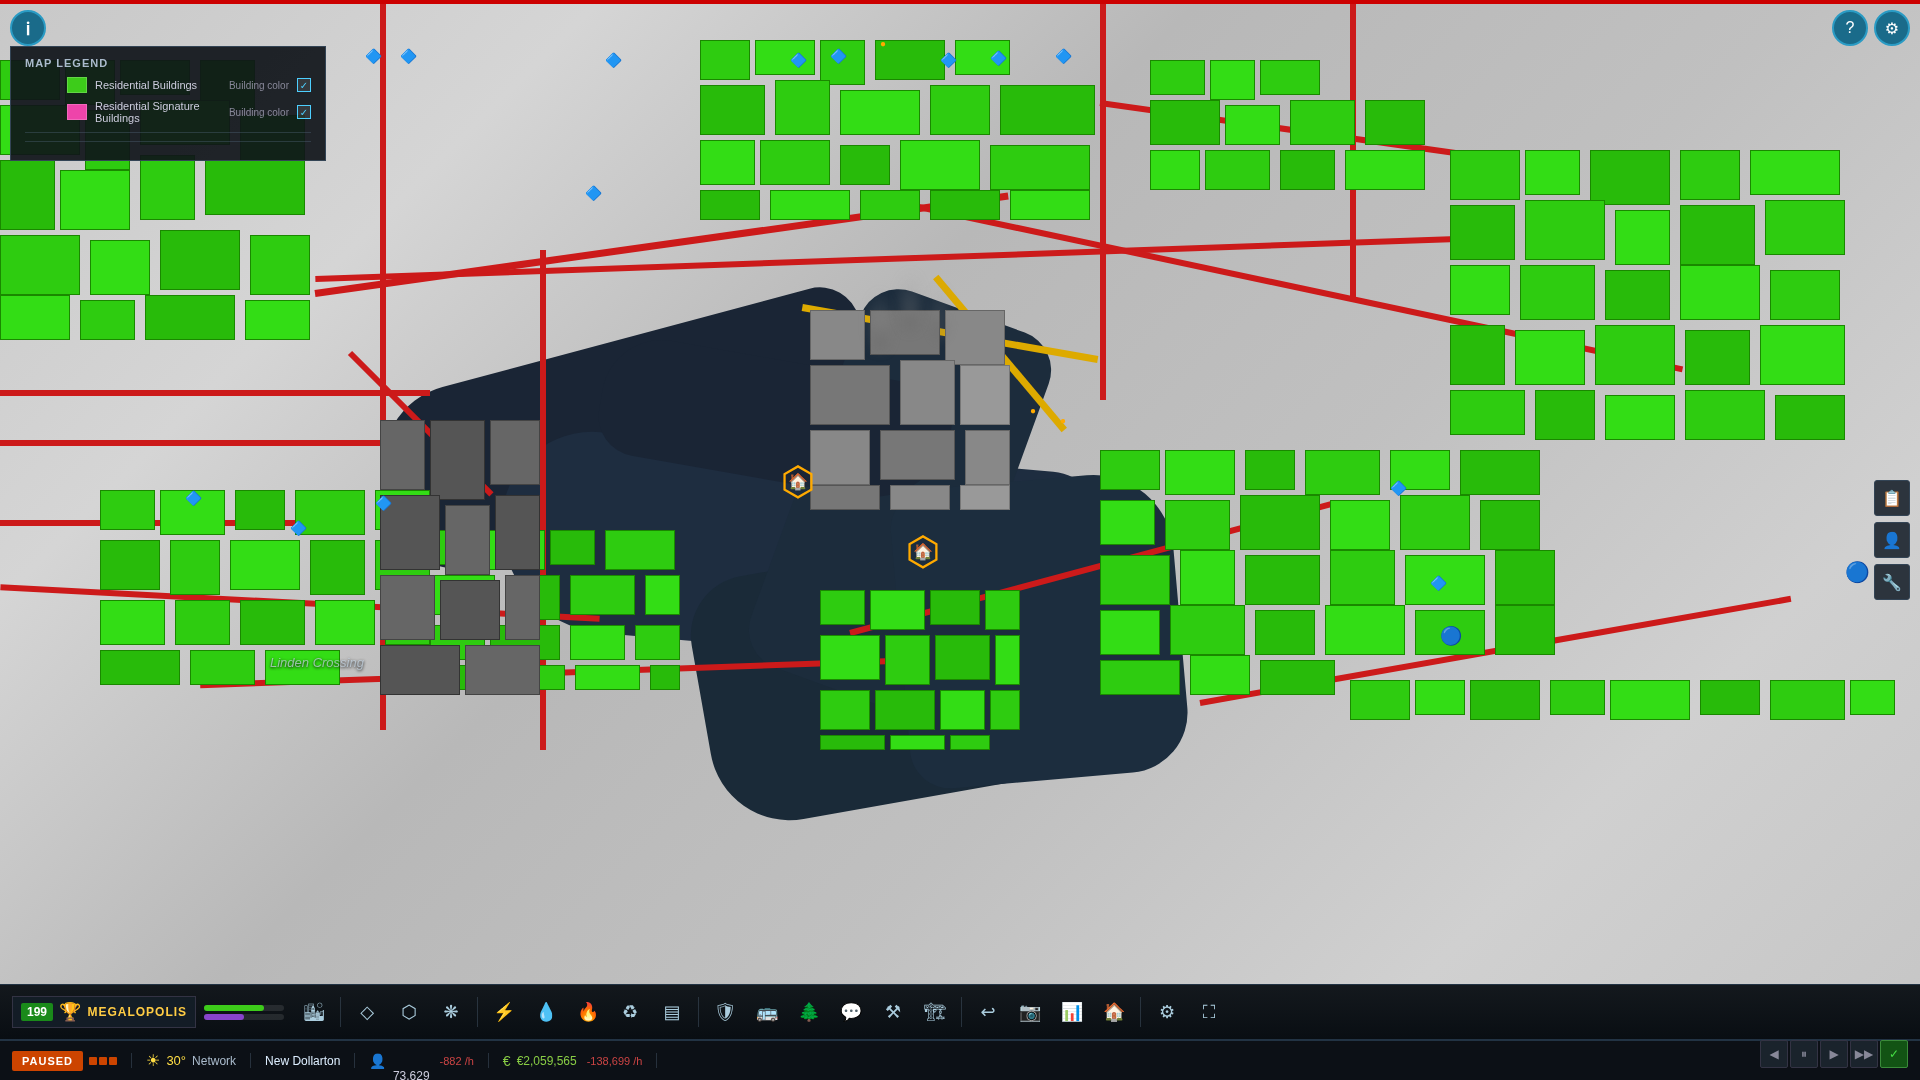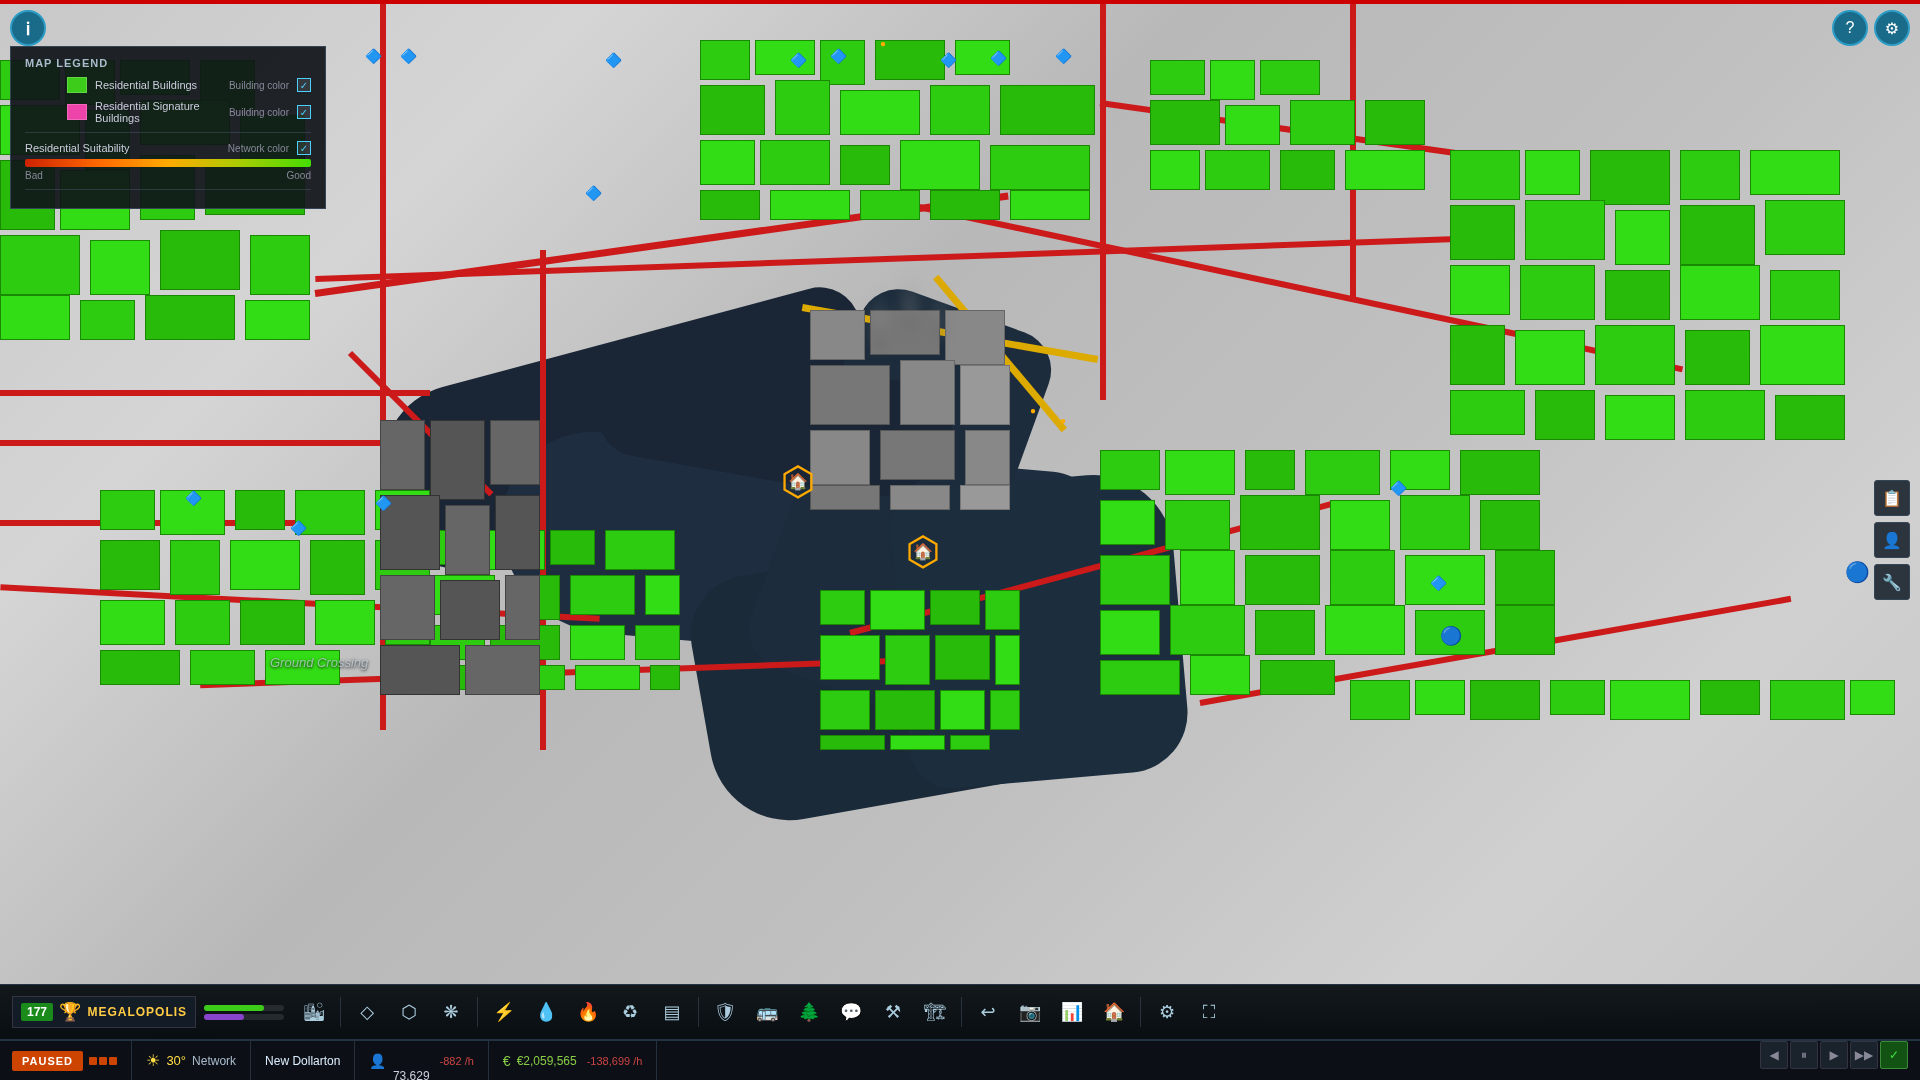--- a/index.html
+++ b/index.html
@@ -334,22 +334,22 @@
     }
 
     
     #status-bar {
       position: absolute;
       bottom: 0; left: 0; right: 0;
       height: 40px;
       background: rgba(8, 12, 18, 0.98);
       border-top: 1px solid #223344;
       display: flex;
-      align-items: flex-start;
-      padding: 0 12px;
+      align-items: flex-end;
+      padding: 12px 12px;
       z-index: 200;
       gap: 0;
     }
 
     .status-item {
       display: flex;
       align-items: center;
       gap: 6px;
       padding: 0 14px;
       border-right: 1px solid rgba(80,100,120,0.4);
@@ -721,21 +721,21 @@
     <div style="position:absolute; top:75px; left:0; width:60px; height:75px; background:#555; border:1px solid #333;"></div>
     <div style="position:absolute; top:85px; left:65px; width:45px; height:70px; background:#666; border:1px solid #444;"></div>
     <div style="position:absolute; top:75px; left:115px; width:45px; height:75px; background:#555; border:1px solid #333;"></div>
     <div style="position:absolute; top:155px; left:0; width:55px; height:65px; background:#666; border:1px solid #444;"></div>
     <div style="position:absolute; top:160px; left:60px; width:60px; height:60px; background:#555; border:1px solid #333;"></div>
     <div style="position:absolute; top:155px; left:125px; width:35px; height:65px; background:#666; border:1px solid #444;"></div>
     <div style="position:absolute; top:225px; left:0; width:80px; height:50px; background:#555; border:1px solid #333;"></div>
     <div style="position:absolute; top:225px; left:85px; width:75px; height:50px; background:#666; border:1px solid #444;"></div>
   </div>
 
-  <div class="city-district-label" style="top:655px; left:270px;">Ground Crossing</div>
+  <div class="city-district-label" style="top:655px; left:270px;">Linden Crossing</div>
 
   <div class="hex-marker" style="top:458px; left:778px;">
     <span>🏠</span>
   </div>
   <div class="hex-marker" style="top:528px; left:903px;">
     <span>🏠</span>
   </div>
 
   <div style="position:absolute; top:48px; left:365px; color:#2299ff; font-size:14px;">🔷</div>
   <div style="position:absolute; top:48px; left:400px; color:#2299ff; font-size:14px;">🔷</div>
@@ -788,49 +788,37 @@
 
     <div class="legend-row">
       <div class="legend-color-box" style="background:#ee44aa;"></div>
       <span class="legend-label">Residential Signature Buildings</span>
       <span class="legend-sublabel">Building color</span>
       <div class="legend-checkbox checked"></div>
     </div>
 
     <div class="divider-line"></div>
 
-    <div>
-      <div style="display:flex; align-items:center; justify-content:space-between; margin-bottom:4px;">
-        <span class="legend-label">Residential Suitability</span>
-        <span class="legend-sublabel">Network color</span>
-        <div class="legend-checkbox checked"></div>
-      </div>
-      <div class="suitability-bar"></div>
-      <div class="bar-labels">
-        <span>Bad</span>
-        <span>Good</span>
-      </div>
-    </div>
 
     <div class="divider-line"></div>
 
 
   </div>
 </div>
 
 <div id="right-toolbar">
   <div class="rt-icon">📋</div>
   <div class="rt-icon">👤</div>
   <div class="rt-icon">🔧</div>
 </div>
 
 <div id="bottom-toolbar">
 
   <div class="city-badge">
-    <div class="city-pop">177</div>
+    <div class="city-pop">199</div>
     <span class="trophy-icon">🏆</span>
     <span class="city-name">MEGALOPOLIS</span>
   </div>
 
   <div class="progress-container">
     <div class="progress-bar-outer">
       <div class="progress-bar-inner pb-green"></div>
     </div>
     <div class="progress-bar-outer">
       <div class="progress-bar-inner pb-purple"></div>

